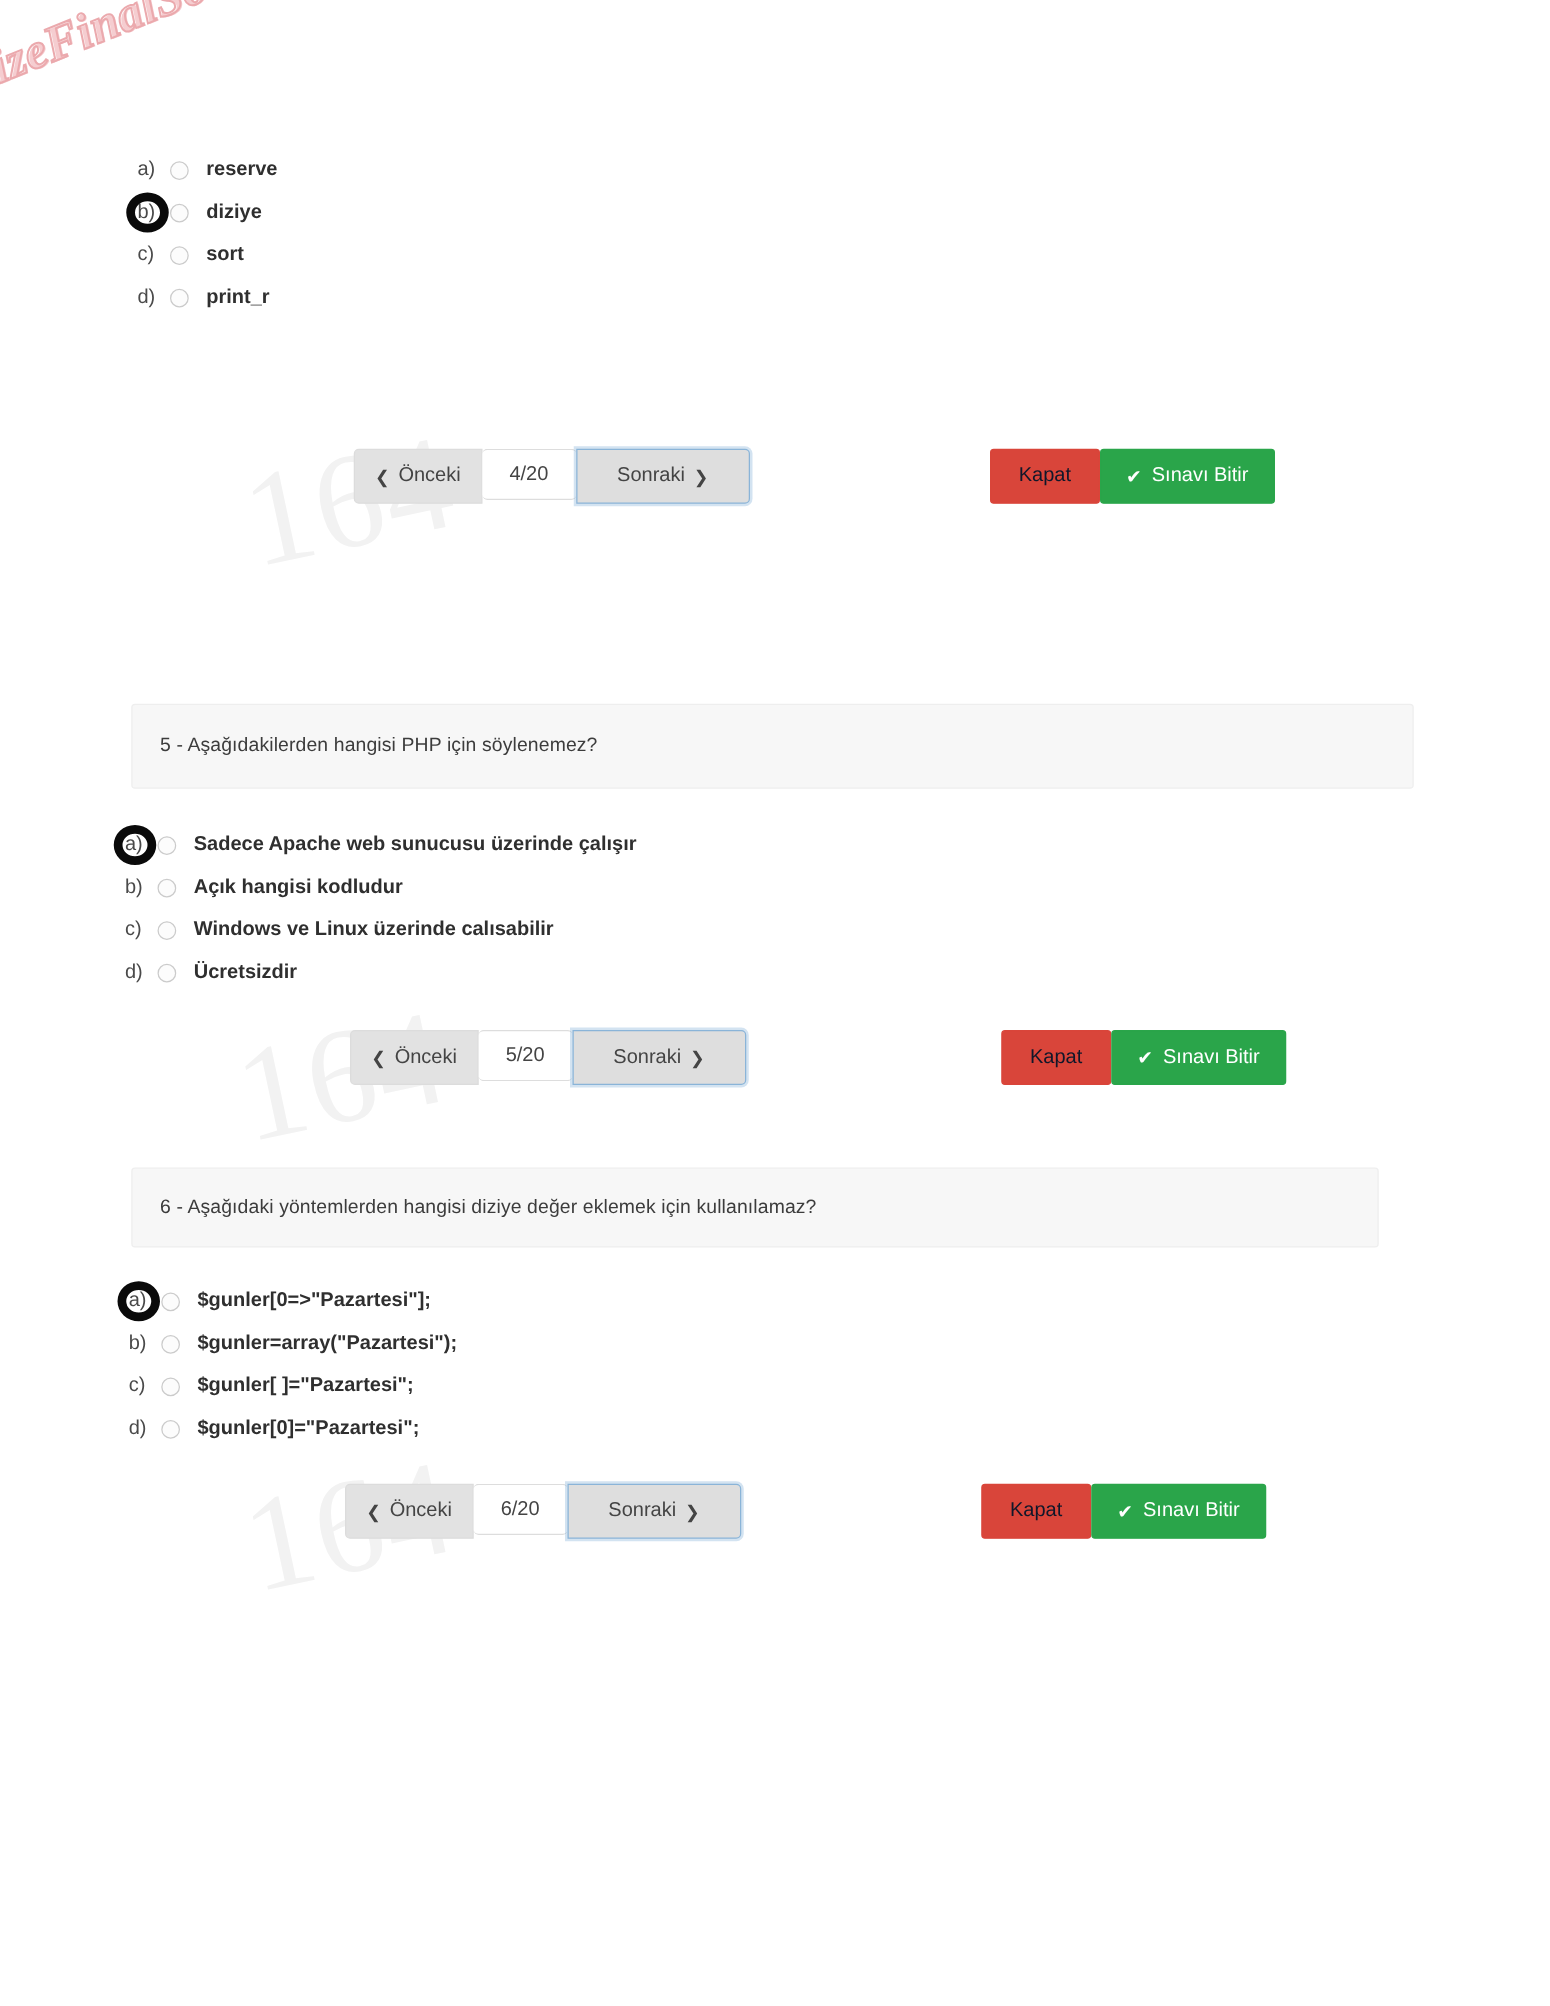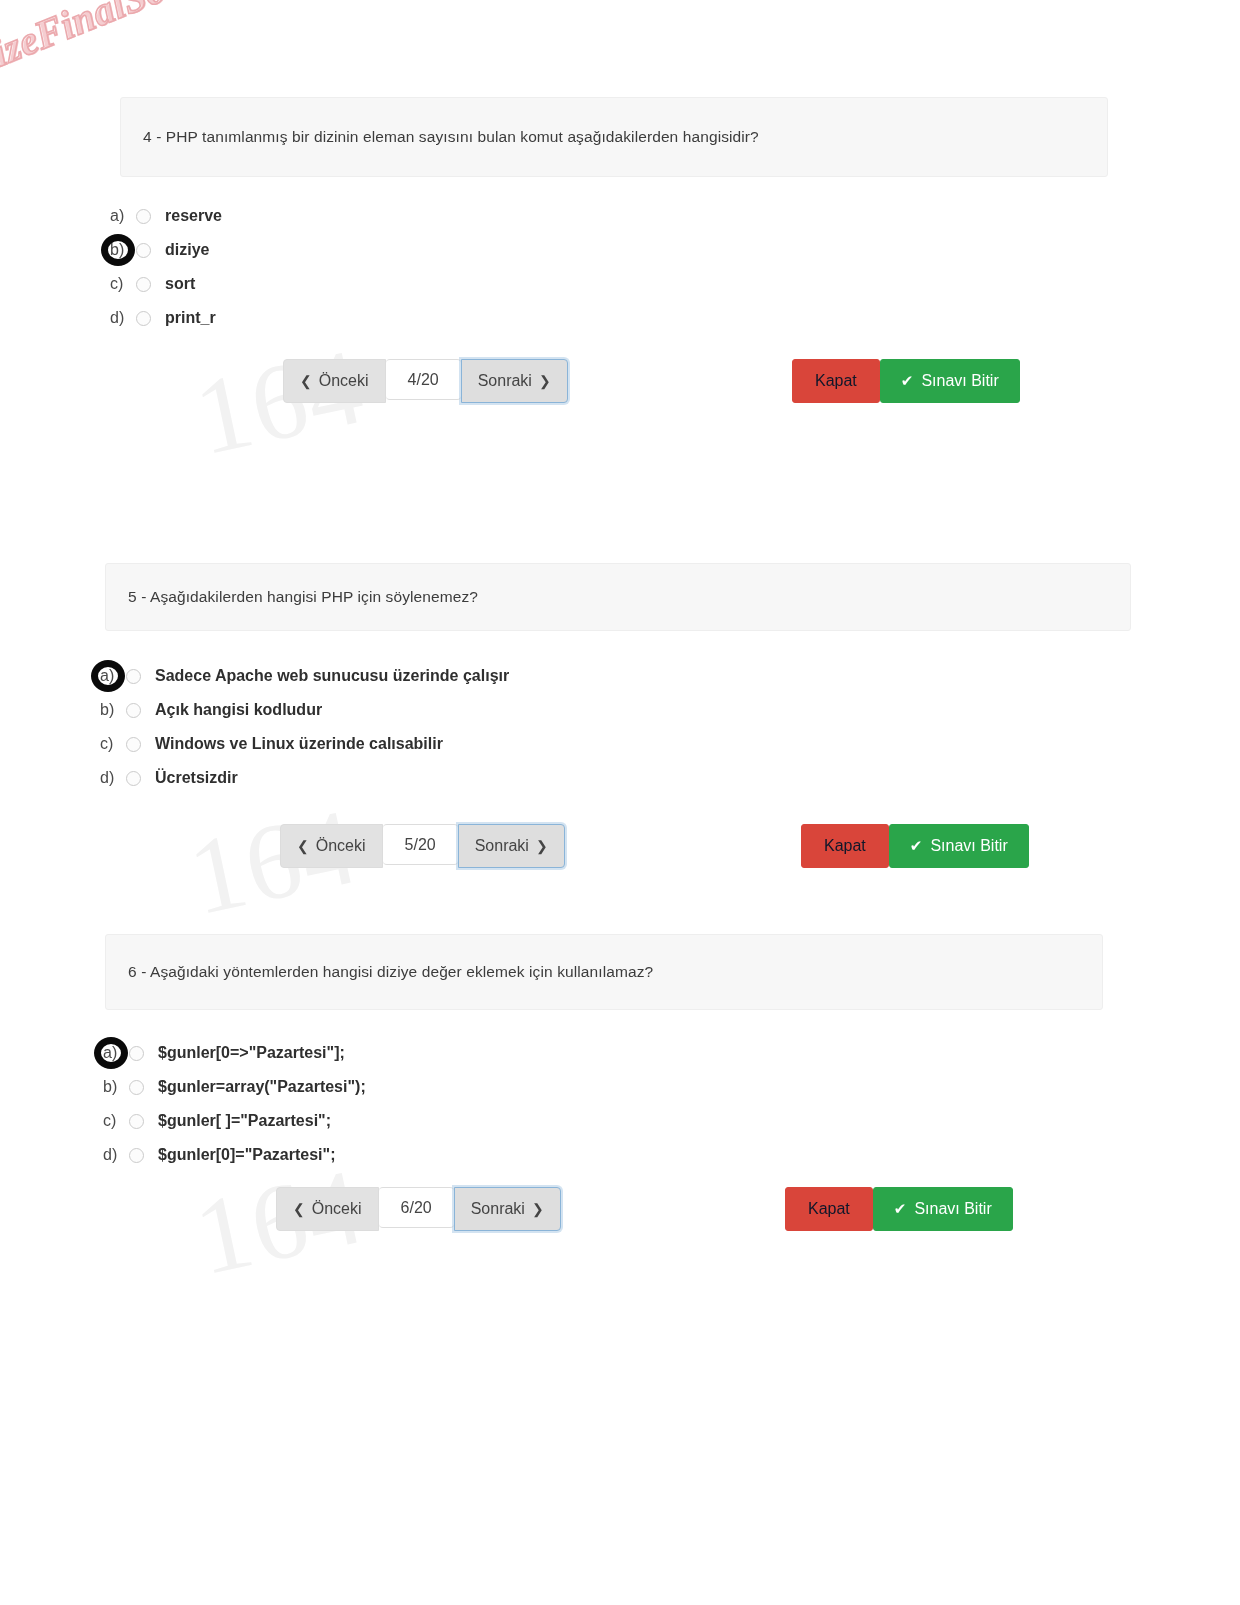--- a/index.html
+++ b/index.html
@@ -142,21 +142,21 @@
     border-left: none;
     border-right: none;
     color: #444444;
     padding: 0 22px;
     height: 41px;
   }
   .btn-next {
     background: #dedede;
     border: 1px solid #8ab4d8;
     color: #444444;
-    padding: 0 16px;
+    padding: 0 32px;
     height: 44px;
     border-radius: 0 4px 4px 0;
     box-shadow: 0 0 0 2px rgba(130,175,215,0.35);
   }
   .chev { font-size: 14px; }
   .chev-left { margin-right: 7px; }
   .chev-right { margin-left: 7px; }
 
   .btn-close {
     background: #d9453a;
@@ -180,23 +180,20 @@
 <body>
 
 <div class="page">
 
   <div class="wm-site">VizeFinalSoruPaylasimi.com</div>
   <div class="wm-num wm-n1">164</div>
   <div class="wm-num wm-n2">164</div>
   <div class="wm-num wm-n3">164</div>
 
   <div class="question-block" style="left:120px; top:97px; width:988px;">
-    <div class="q-header" style="height:80px;">
-      <span class="q-header-text">4 -  PHP tanımlanmış bir dizinin eleman sayısını bulan komut aşağıdakilerden hangisidir?</span>
-    </div>
     <div class="options" style="margin-left:-10px; margin-top:22px;">
       <div class="option-row">
         <span class="opt-letter">a)</span>
         <span class="radio"></span>
         <span class="opt-text">reserve</span>
       </div>
       <div class="option-row">
         <span class="mark-circle"></span>
         <span class="opt-letter">b)</span>
         <span class="radio"></span>
@@ -276,21 +273,21 @@
   </div>
   <div class="nav-row" style="left:801px; top:824px;">
     <div class="btn btn-close">Kapat</div>
     <div class="btn btn-finish">
       <span class="check">✔</span>
       <span>Sınavı Bitir</span>
     </div>
   </div>
 
   <div class="question-block" style="left:105px; top:934px; width:998px;">
-    <div class="q-header" style="height:76px;">
+    <div class="q-header" style="height:64px;">
       <span class="q-header-text">6 -  Aşağıdaki yöntemlerden hangisi diziye değer eklemek için kullanılamaz?</span>
     </div>
     <div class="options" style="margin-left:-2px; margin-top:26px;">
       <div class="option-row">
         <span class="mark-circle"></span>
         <span class="opt-letter">a)</span>
         <span class="radio"></span>
         <span class="opt-text">$gunler[0=&gt;"Pazartesi"];</span>
       </div>
       <div class="option-row">

